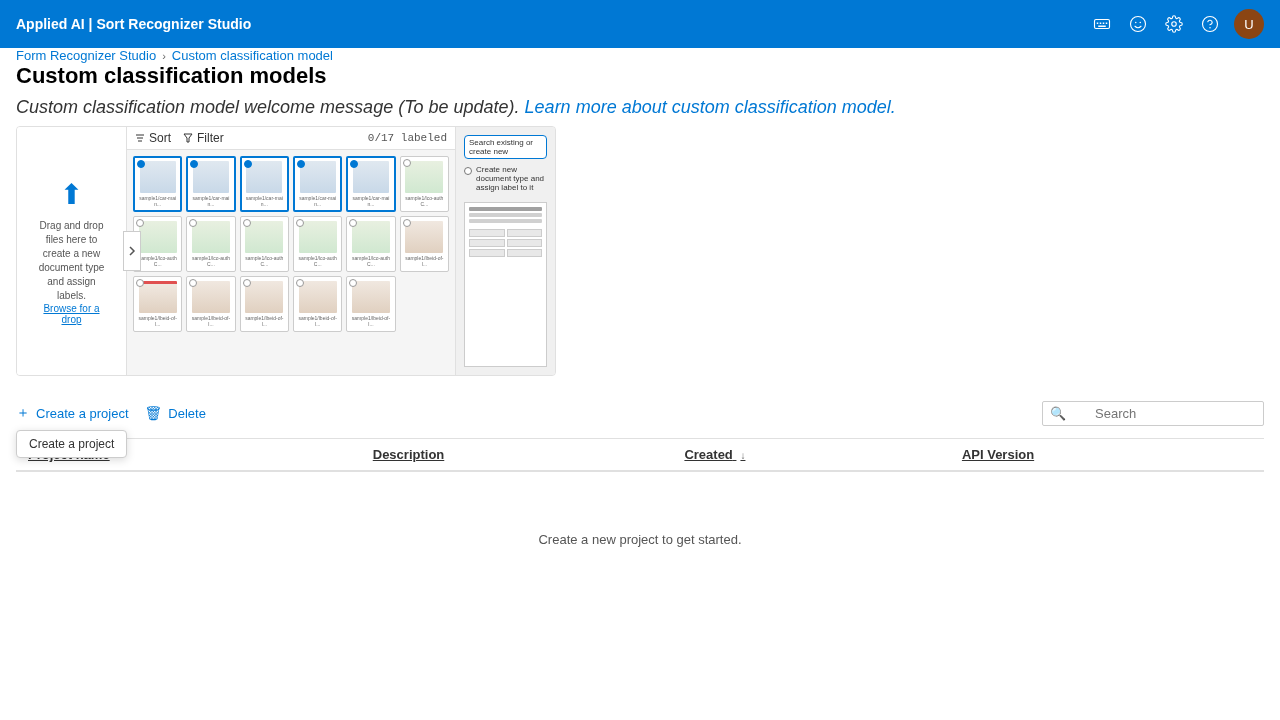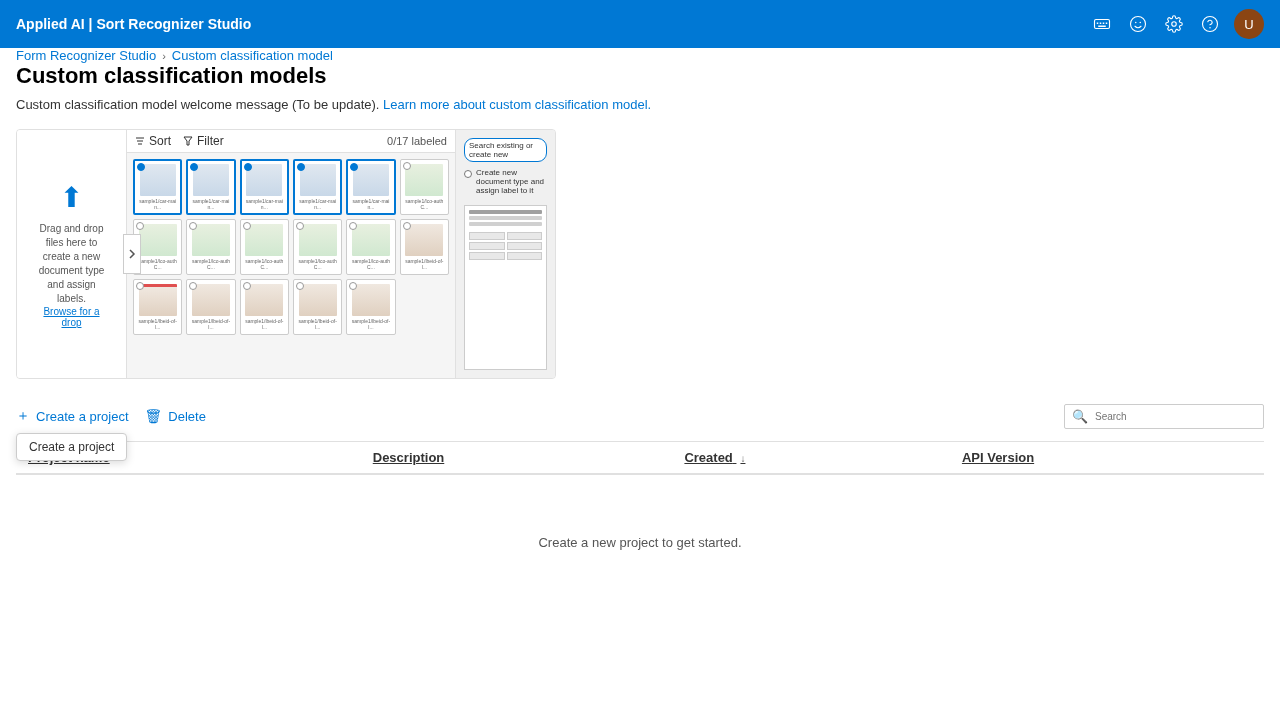--- a/index.html
+++ b/index.html
@@ -64,23 +64,24 @@
     .page-content {
       padding: 0 16px 16px 16px;
     }
     .page-title {
       font-size: 22px;
       font-weight: 600;
       margin-bottom: 8px;
       color: #000;
     }
     .page-desc {
-      font-size: 13px;
+      font-size: 18px;
       color: #333;
-      margin-bottom: 17px;
+      margin-bottom: 8px;
+      font-style: italic;
     }
     .page-desc a {
       color: #0078d4;
       text-decoration: none;
     }
 
     
     .demo-area {
       display: flex;
       gap: 0;
@@ -162,20 +163,21 @@
       display: flex;
       align-items: center;
       gap: 4px;
       cursor: pointer;
       color: #333;
     }
     .labeled-count {
       margin-left: auto;
       font-size: 11px;
       color: #555;
+      font-family: Liberation Mono, monospace;
     }
 
     .demo-grid {
       display: grid;
       grid-template-columns: repeat(6, 1fr);
       gap: 4px;
       padding: 6px;
       overflow: auto;
     }
     .doc-thumb {
@@ -230,21 +232,21 @@
       background: #f0f0f0;
       border-left: 1px solid #e0e0e0;
       display: flex;
       flex-direction: column;
       padding: 8px;
       gap: 6px;
     }
     .demo-right-search {
       background: #fff;
       border: 1px solid #0078d4;
-      border-radius: 9px;
+      border-radius: 4px;
       padding: 2px 4px;
       font-size: 8px;
       color: #333;
     }
     .demo-right-option {
       display: flex;
       align-items: flex-start;
       gap: 4px;
       font-size: 8px;
       color: #333;
@@ -334,22 +336,23 @@
       align-items: center;
       border: 1px solid #ccc;
       border-radius: 2px;
       padding: 4px 8px;
       gap: 6px;
       background: #fff;
     }
     .search-box input {
       border: none;
       outline: none;
-      font-size: 10px;
+      font-size: 13px;
       width: 160px;
+      margin-left: 22px;
     }
     .search-icon { color: #666; font-size: 13px; }
 
     
     .projects-table {
       width: 100%;
       border-collapse: collapse;
       text-decoration: underline;
     }
     .projects-table th {

